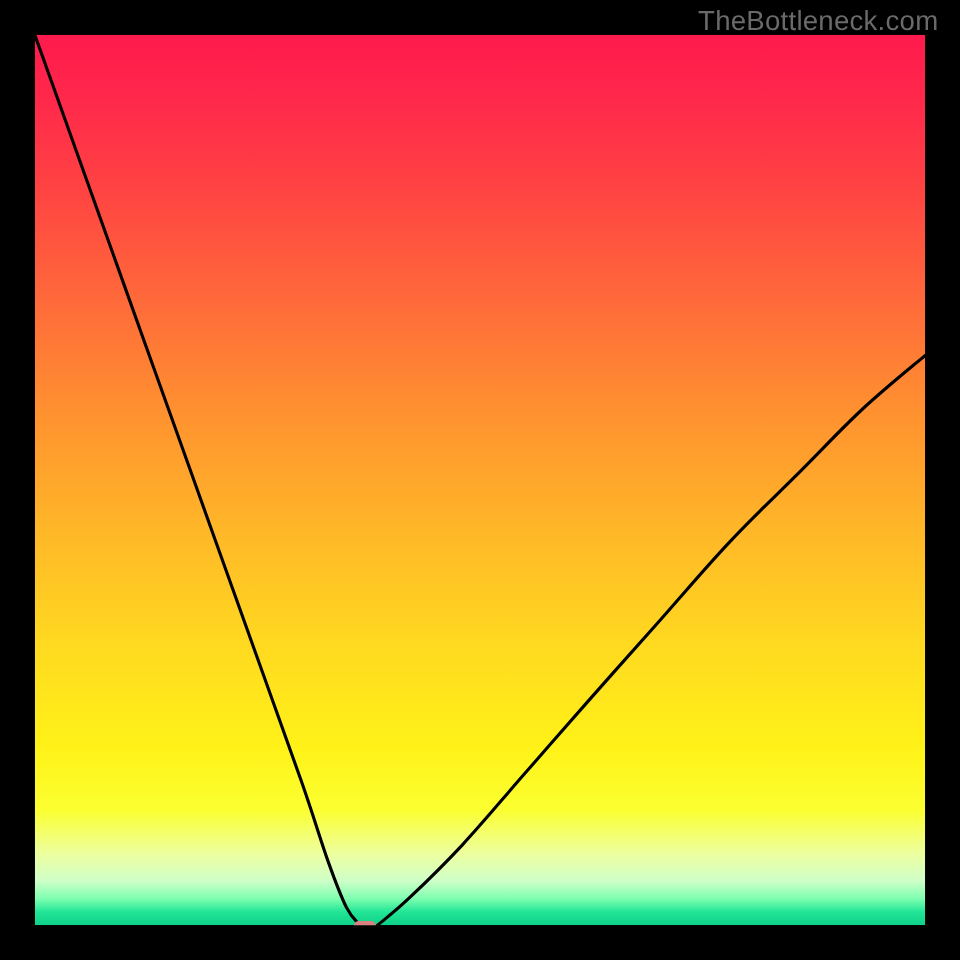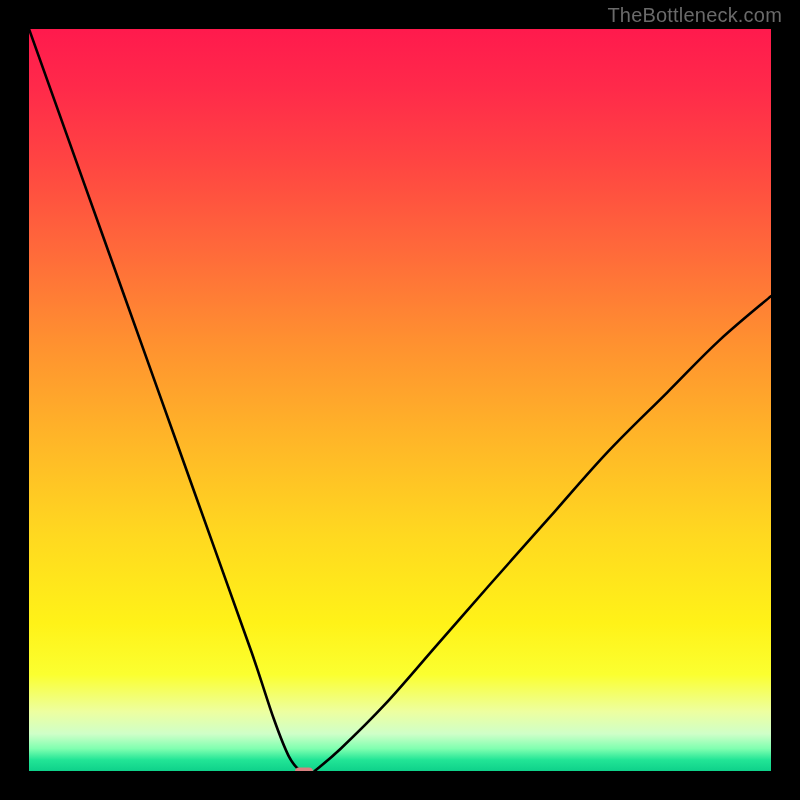--- a/index.html
+++ b/index.html
@@ -64,21 +64,21 @@
     height: 9px;
     background: #d98080;
     border-radius: 4px;
     transform: translate(-50%, -40%);
   }
   .watermark {
     position: absolute;
     top: 4px;
     right: 18px;
     color: #6a6a6a;
-    font-size: 20px;
+    font-size: 23px;
     letter-spacing: 0.2px;
     font-weight: 500;
   }
 </style>
 </head>
 <body>
 
 <div class="frame">
 
   <div class="plot-area">

